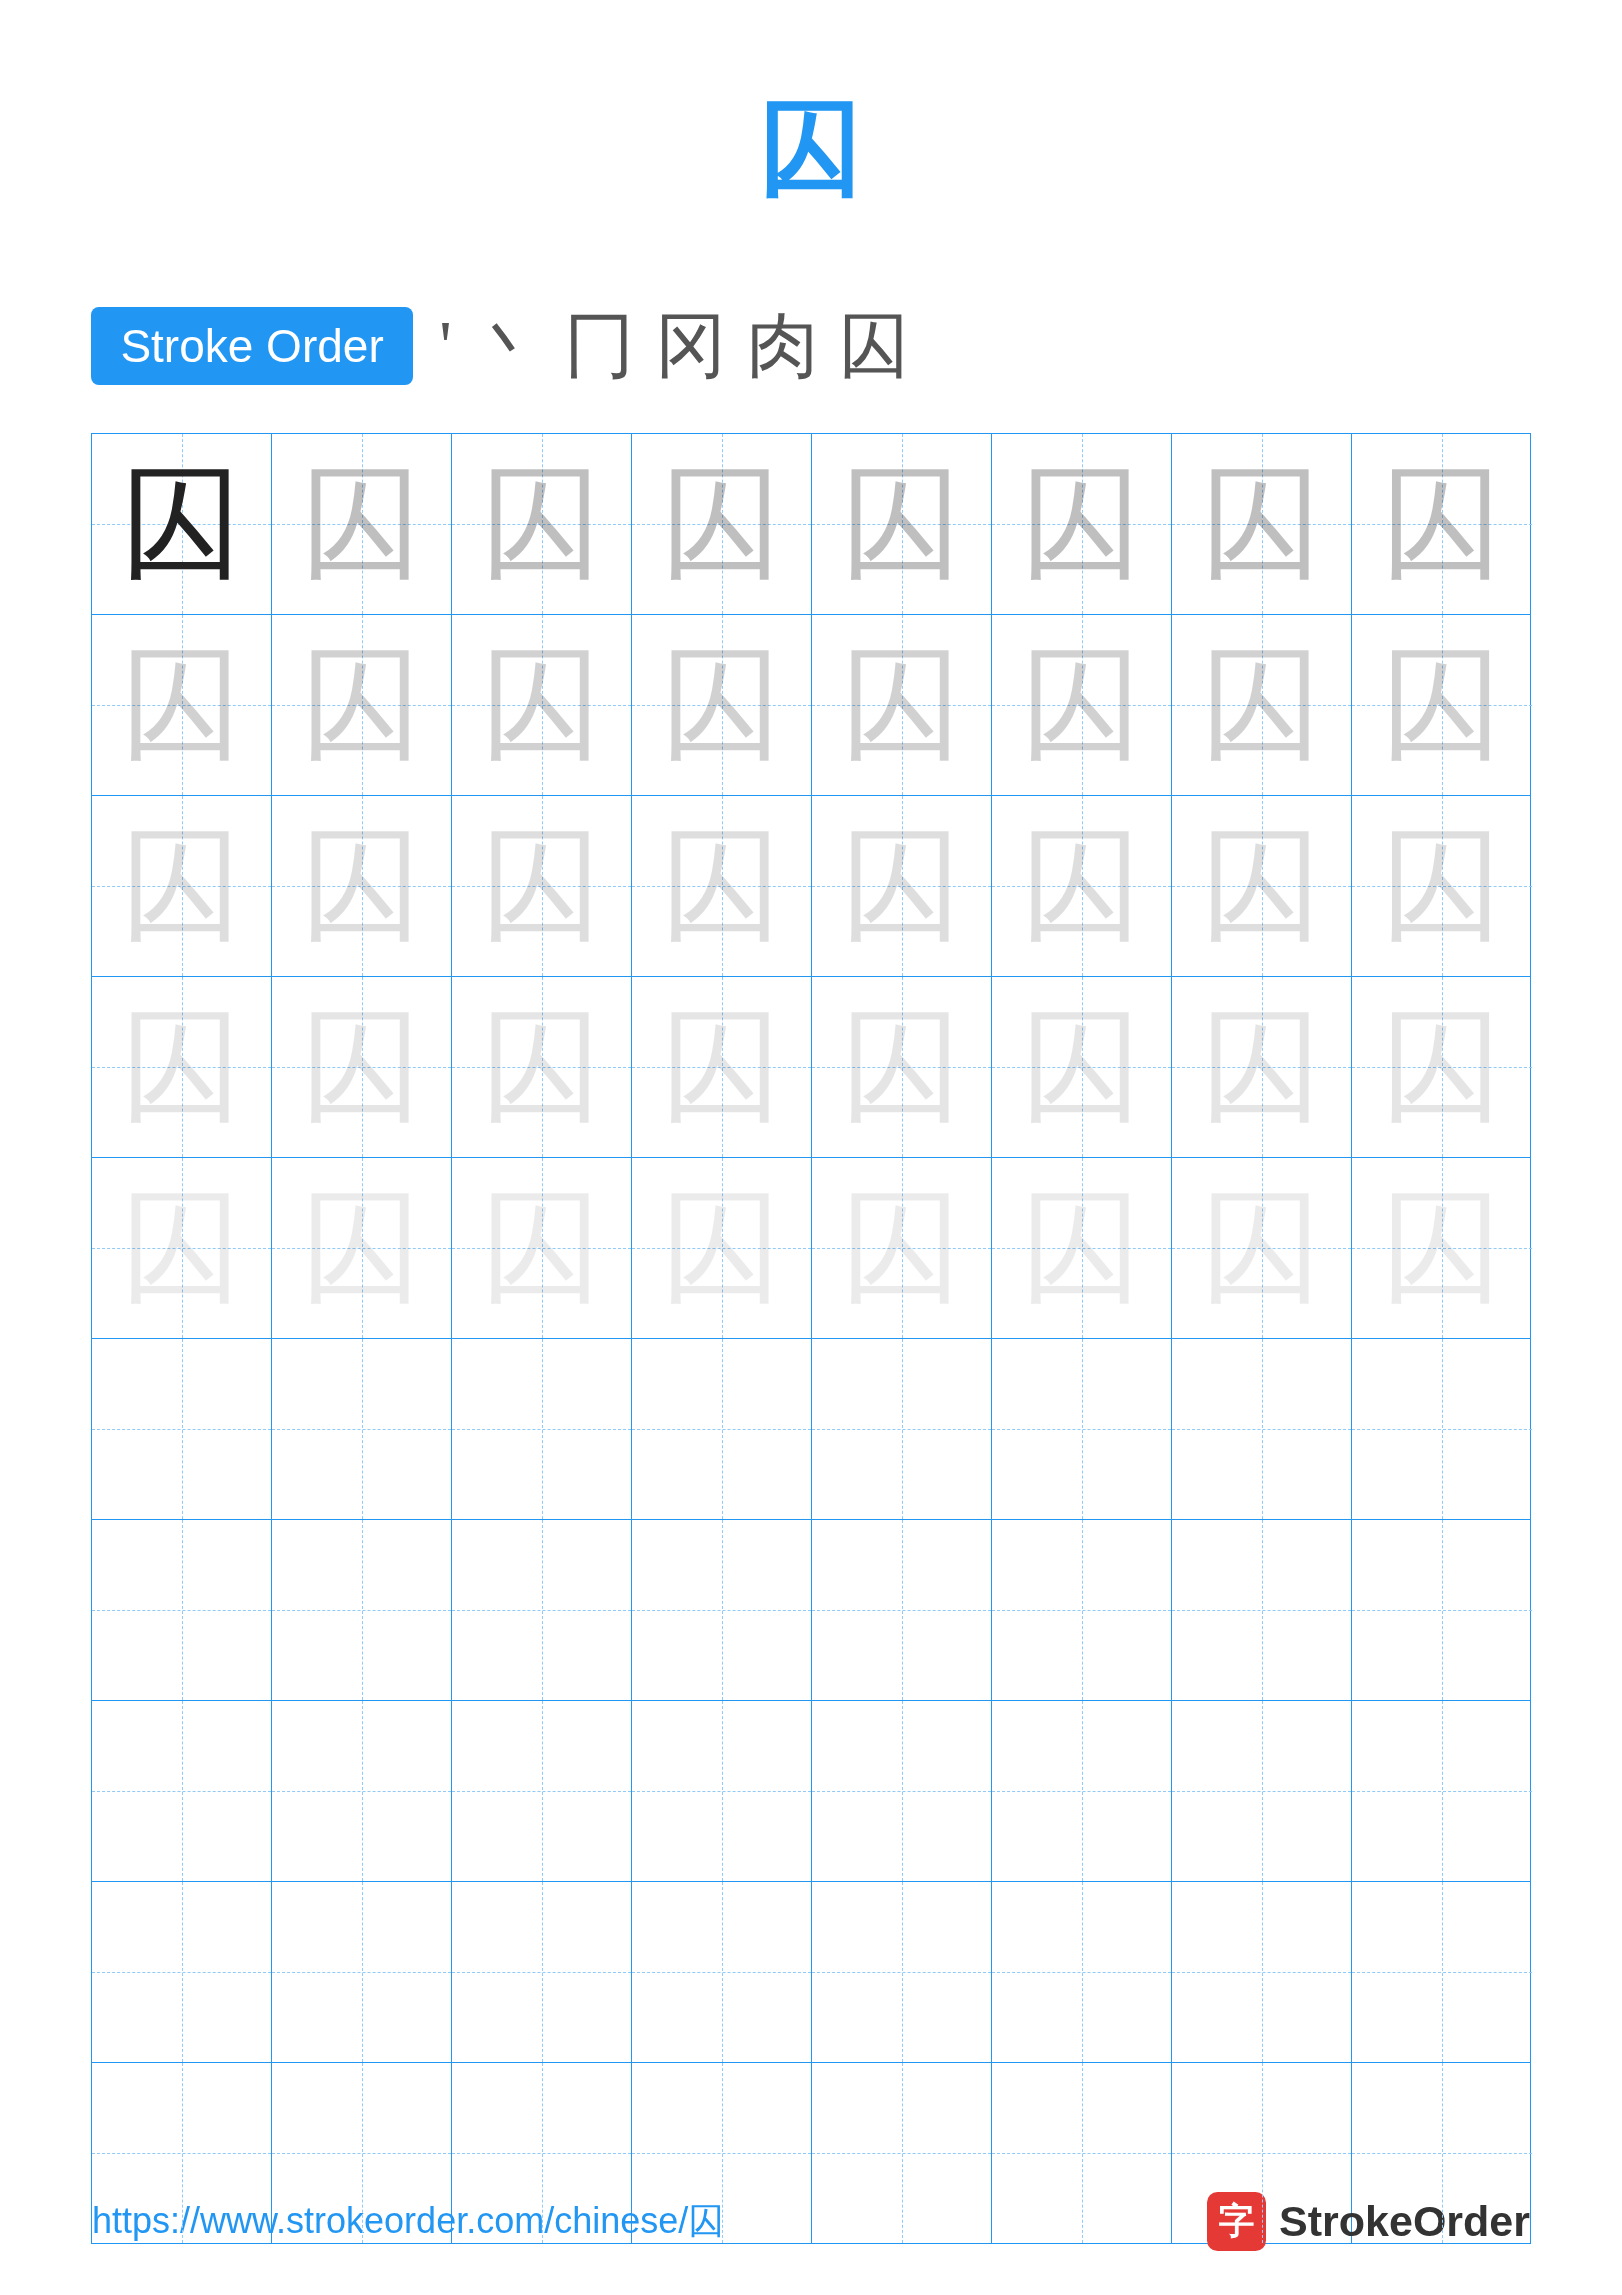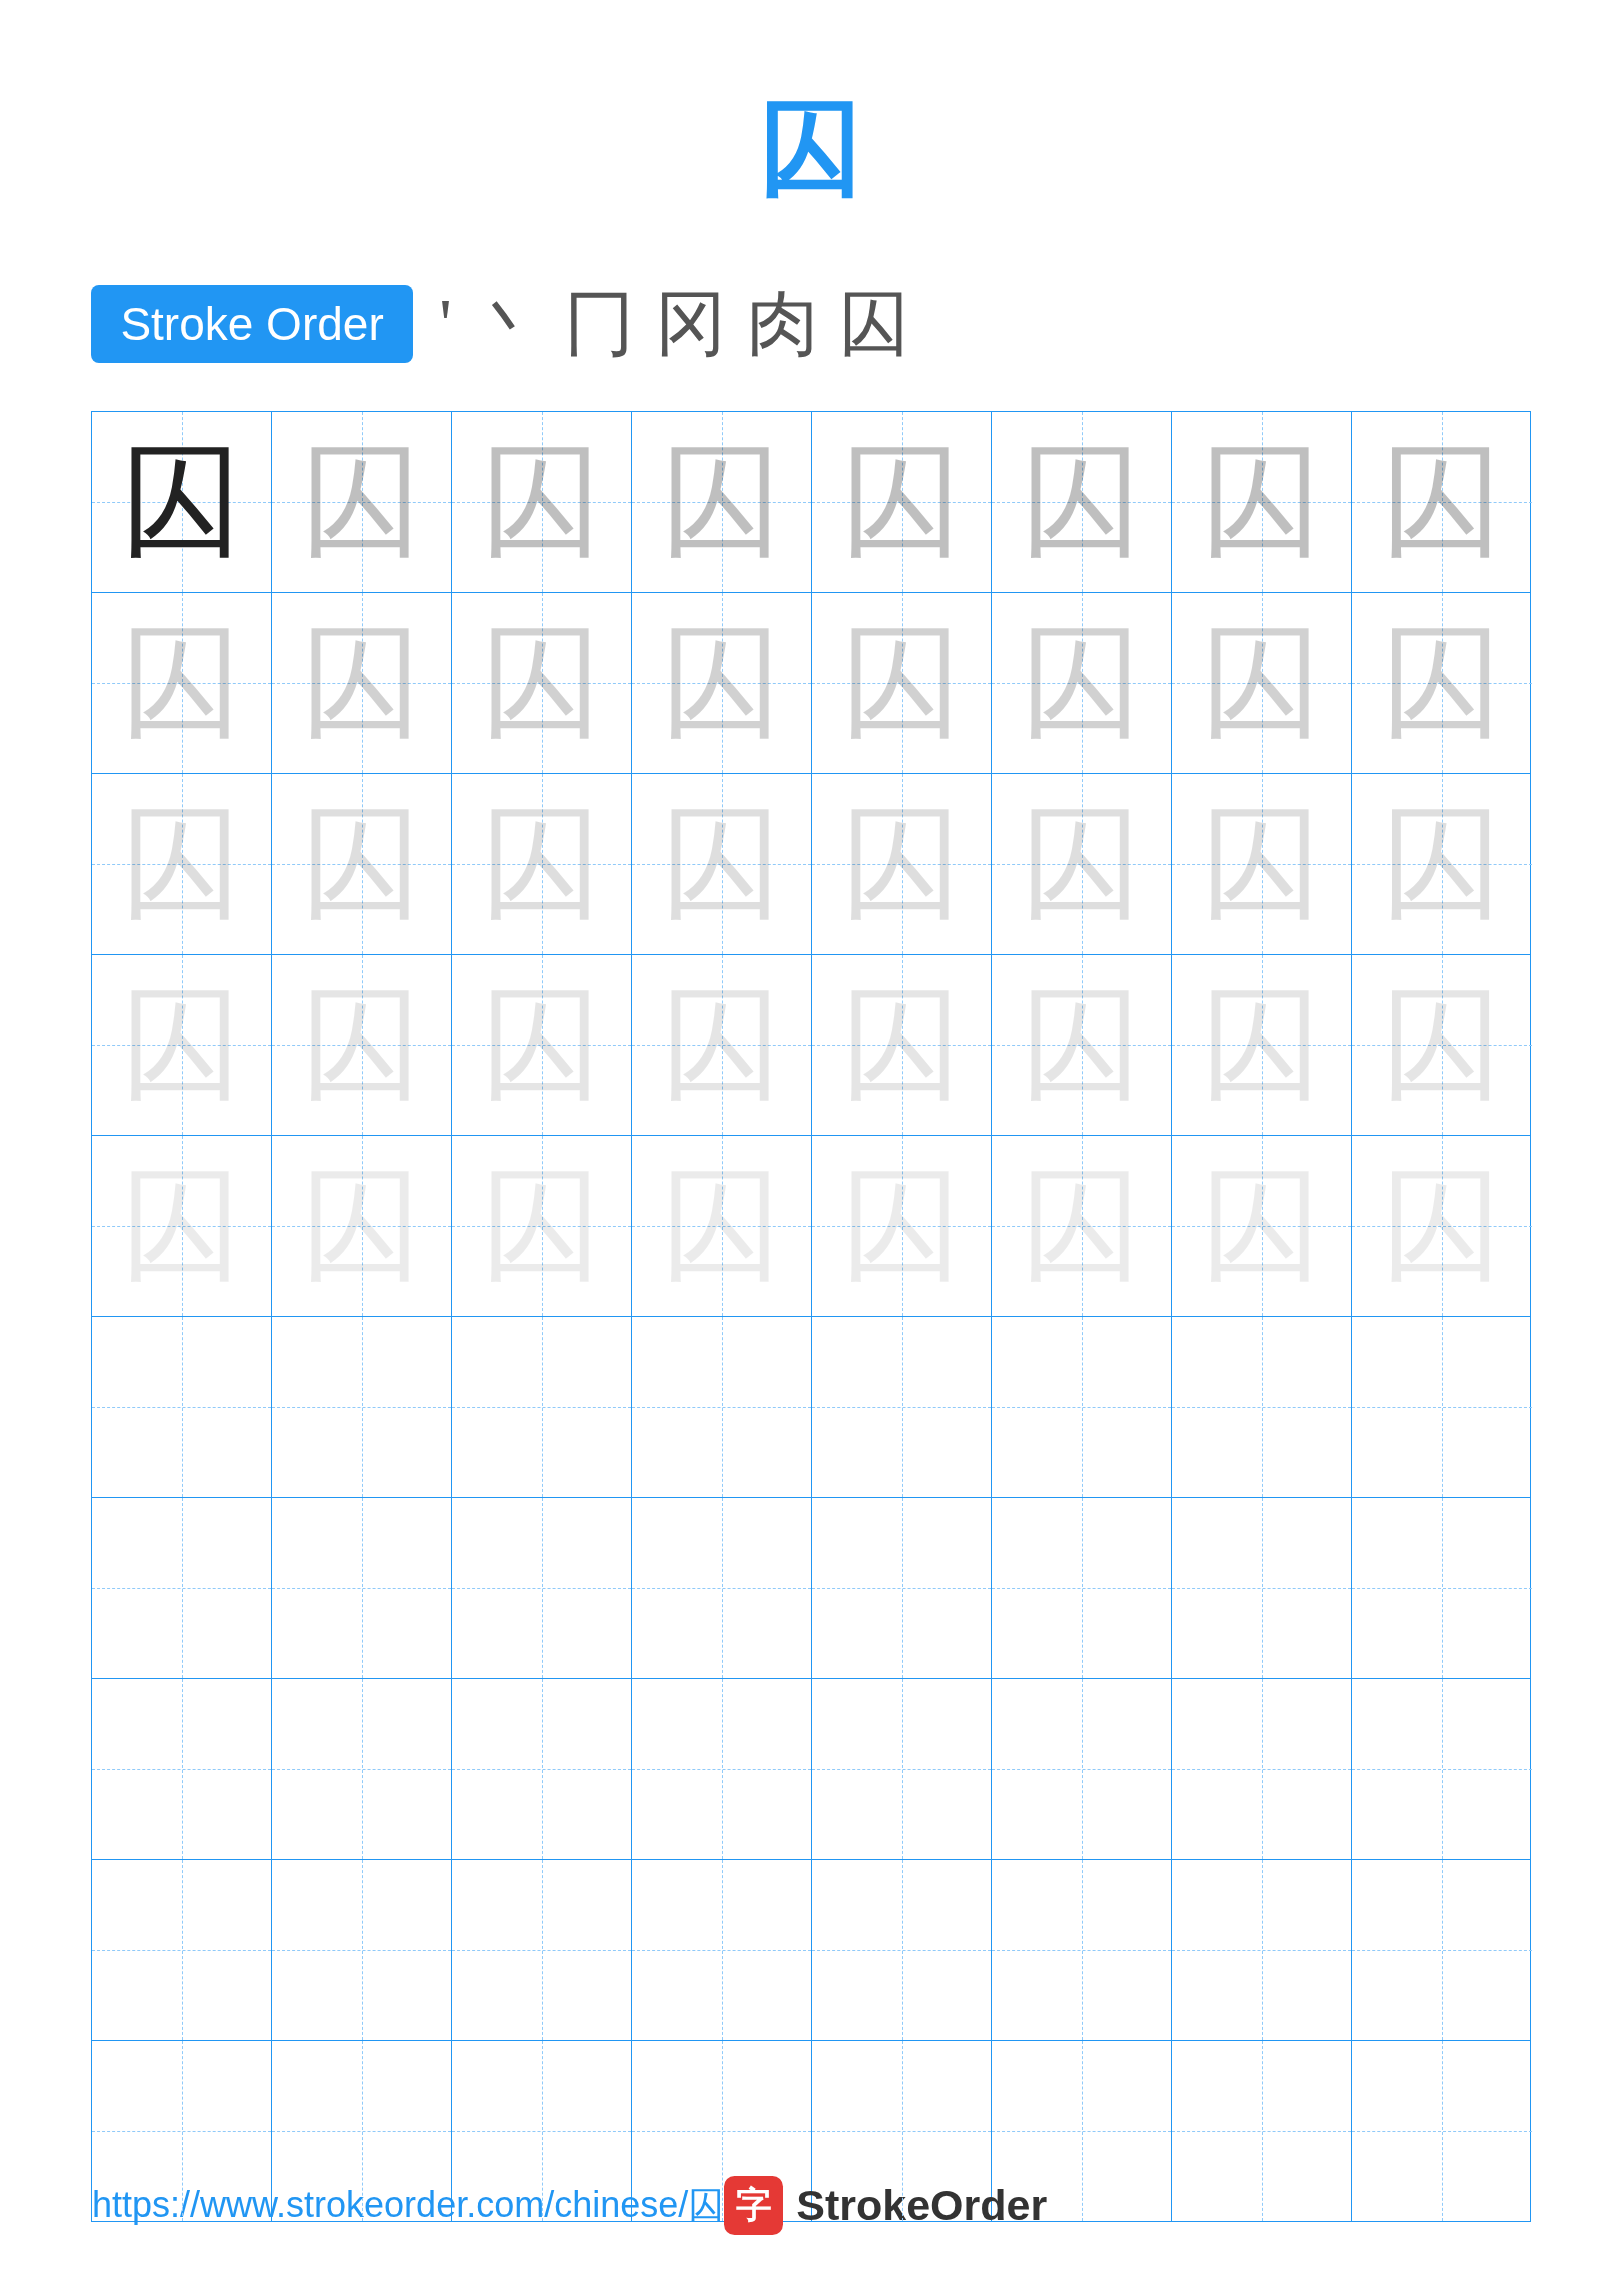--- a/index.html
+++ b/index.html
@@ -23,21 +23,21 @@
       display: flex;
       align-items: center;
       gap: 19.6px;
     }
 
     .title-char {
       color: #2196F3;
     }
 
     .stroke-order-section {
-      margin-top: 56px;
+      margin-top: 78px;
       display: flex;
       align-items: center;
       gap: 26px;
       width: 1440px;
     }
 
     .stroke-order-badge {
       background: #2196F3;
       color: white;
       font-size: 46px;
@@ -144,24 +144,25 @@
     .char-light-4 {
       color: rgba(0,0,0,0.10);
     }
 
     .char-light-5 {
       color: rgba(0,0,0,0.08);
     }
 
     .footer {
       position: absolute;
-      bottom: 60px;
+      bottom: 44px;
       left: 0;
       right: 0;
       display: flex;
+      justify-content: space-between;
       align-items: center;
       padding: 0 92px;
     }
 
     .footer-url {
       font-size: 36px;
       color: #2196F3;
       font-family: sans-serif;
     }
 

